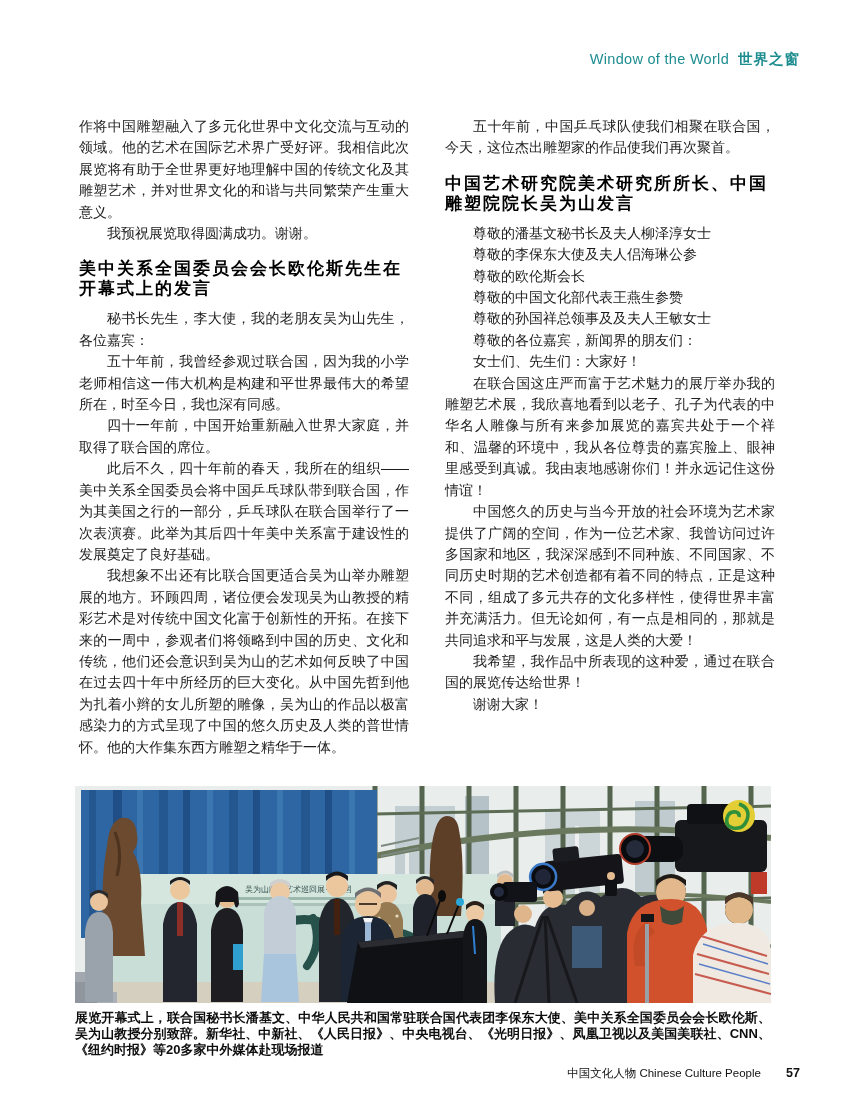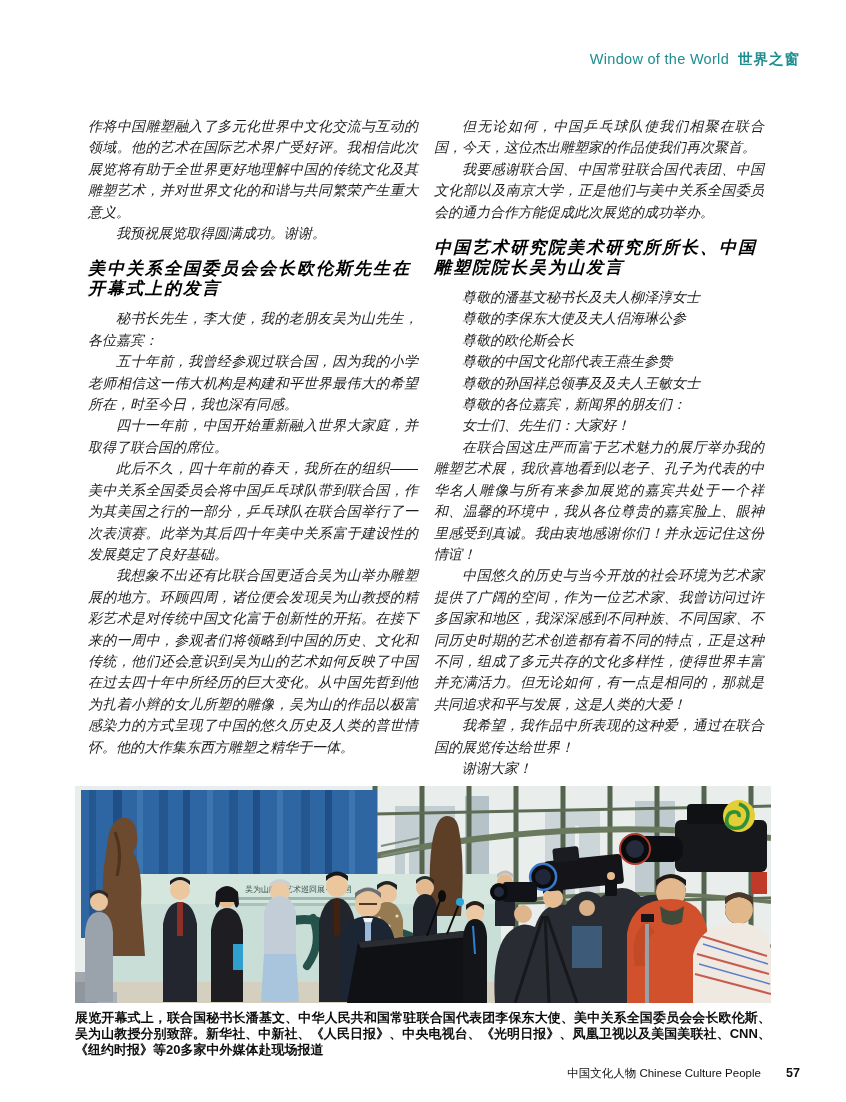--- a/index.html
+++ b/index.html
@@ -5,21 +5,21 @@
   html,body{margin:0;padding:0;background:#ffffff;}
   .page{position:relative;width:846px;height:1102px;background:#ffffff;overflow:hidden;
         font-family:"Liberation Sans", sans-serif;color:#1a1a1a;}
 
   
   .header{position:absolute;top:50px;right:46px;font-size:14.5px;color:#1e8d90;
           letter-spacing:.3px;white-space:nowrap;}
   .header .zh{font-weight:bold;margin-left:9px;letter-spacing:1px;}
 
   
-  .content{position:absolute;left:88px;top:116px;width:696px;display:flex;gap:16px;font-style:italic;}
+  .content{position:absolute;left:79px;top:116px;width:696px;display:flex;gap:36px;}
   .col{width:330px;}
   .col p{font-size:14px;line-height:21.4px;margin:0;text-align:justify;text-indent:2em;color:#1c1c1c;}
   .col p.cont{text-indent:0;}
   .col h2{font-size:17px;line-height:20px;font-weight:bold;color:#000;
           letter-spacing:2px;margin:15px 0 9px 0;text-align:left;}
   .col p.salut{text-align:left;}
 
   
   .photo{position:absolute;left:75px;top:786px;width:696px;height:217px;overflow:hidden;background:#dfe5e2;}
   .photo svg{display:block;}
@@ -46,22 +46,21 @@
       <p class="cont">作将中国雕塑融入了多元化世界中文化交流与互动的领域。他的艺术在国际艺术界广受好评。我相信此次展览将有助于全世界更好地理解中国的传统文化及其雕塑艺术，并对世界文化的和谐与共同繁荣产生重大意义。</p>
       <p>我预祝展览取得圆满成功。谢谢。</p>
       <h2>美中关系全国委员会会长欧伦斯先生在开幕式上的发言</h2>
       <p>秘书长先生，李大使，我的老朋友吴为山先生，各位嘉宾：</p>
       <p>五十年前，我曾经参观过联合国，因为我的小学老师相信这一伟大机构是构建和平世界最伟大的希望所在，时至今日，我也深有同感。</p>
       <p>四十一年前，中国开始重新融入世界大家庭，并取得了联合国的席位。</p>
       <p>此后不久，四十年前的春天，我所在的组织——美中关系全国委员会将中国乒乓球队带到联合国，作为其美国之行的一部分，乒乓球队在联合国举行了一次表演赛。此举为其后四十年美中关系富于建设性的发展奠定了良好基础。</p>
       <p>我想象不出还有比联合国更适合吴为山举办雕塑展的地方。环顾四周，诸位便会发现吴为山教授的精彩艺术是对传统中国文化富于创新性的开拓。在接下来的一周中，参观者们将领略到中国的历史、文化和传统，他们还会意识到吴为山的艺术如何反映了中国在过去四十年中所经历的巨大变化。从中国先哲到他为扎着小辫的女儿所塑的雕像，吴为山的作品以极富感染力的方式呈现了中国的悠久历史及人类的普世情怀。他的大作集东西方雕塑之精华于一体。</p>
     </div>
     <div class="col">
-      <p>但无论如何，中国乒乓球队使我们相聚在联合国，今天，这位杰出雕塑家的作品使我们再次聚首。</p>
-      <p>我要感谢联合国、中国常驻联合国代表团、中国文化部以及南京大学，正是他们与美中关系全国委员会的通力合作方能促成此次展览的成功举办。</p>
+      <p>五十年前，中国乒乓球队使我们相聚在联合国，今天，这位杰出雕塑家的作品使我们再次聚首。</p>
       <h2>中国艺术研究院美术研究所所长、中国雕塑院院长吴为山发言</h2>
       <p class="salut">尊敬的潘基文秘书长及夫人柳泽淳女士</p>
       <p class="salut">尊敬的李保东大使及夫人侣海琳公参</p>
       <p class="salut">尊敬的欧伦斯会长</p>
       <p class="salut">尊敬的中国文化部代表王燕生参赞</p>
       <p class="salut">尊敬的孙国祥总领事及及夫人王敏女士</p>
       <p class="salut">尊敬的各位嘉宾，新闻界的朋友们：</p>
       <p class="salut">女士们、先生们：大家好！</p>
       <p>在联合国这庄严而富于艺术魅力的展厅举办我的雕塑艺术展，我欣喜地看到以老子、孔子为代表的中华名人雕像与所有来参加展览的嘉宾共处于一个祥和、温馨的环境中，我从各位尊贵的嘉宾脸上、眼神里感受到真诚。我由衷地感谢你们！并永远记住这份情谊！</p>
       <p>中国悠久的历史与当今开放的社会环境为艺术家提供了广阔的空间，作为一位艺术家、我曾访问过许多国家和地区，我深深感到不同种族、不同国家、不同历史时期的艺术创造都有着不同的特点，正是这种不同，组成了多元共存的文化多样性，使得世界丰富并充满活力。但无论如何，有一点是相同的，那就是共同追求和平与发展，这是人类的大爱！</p>

